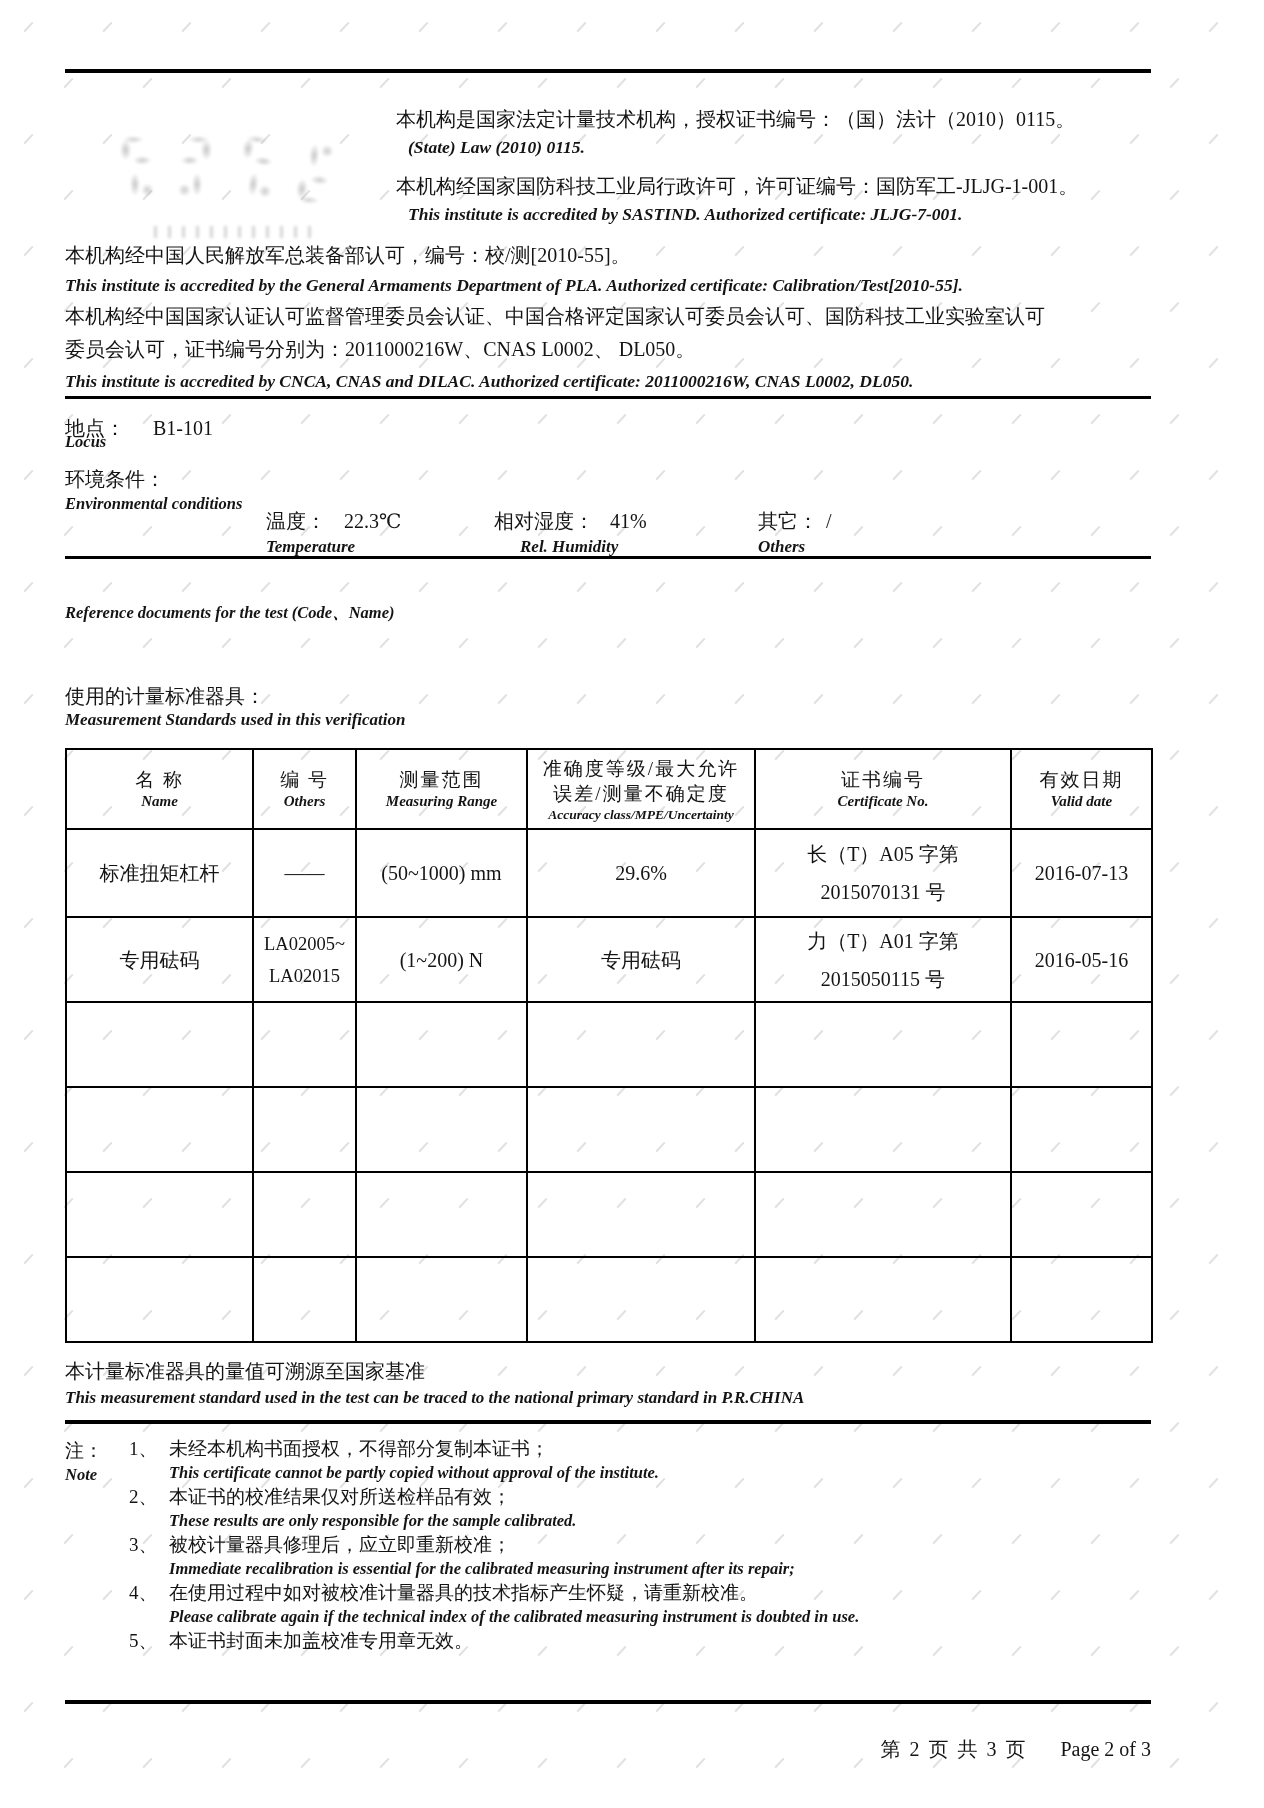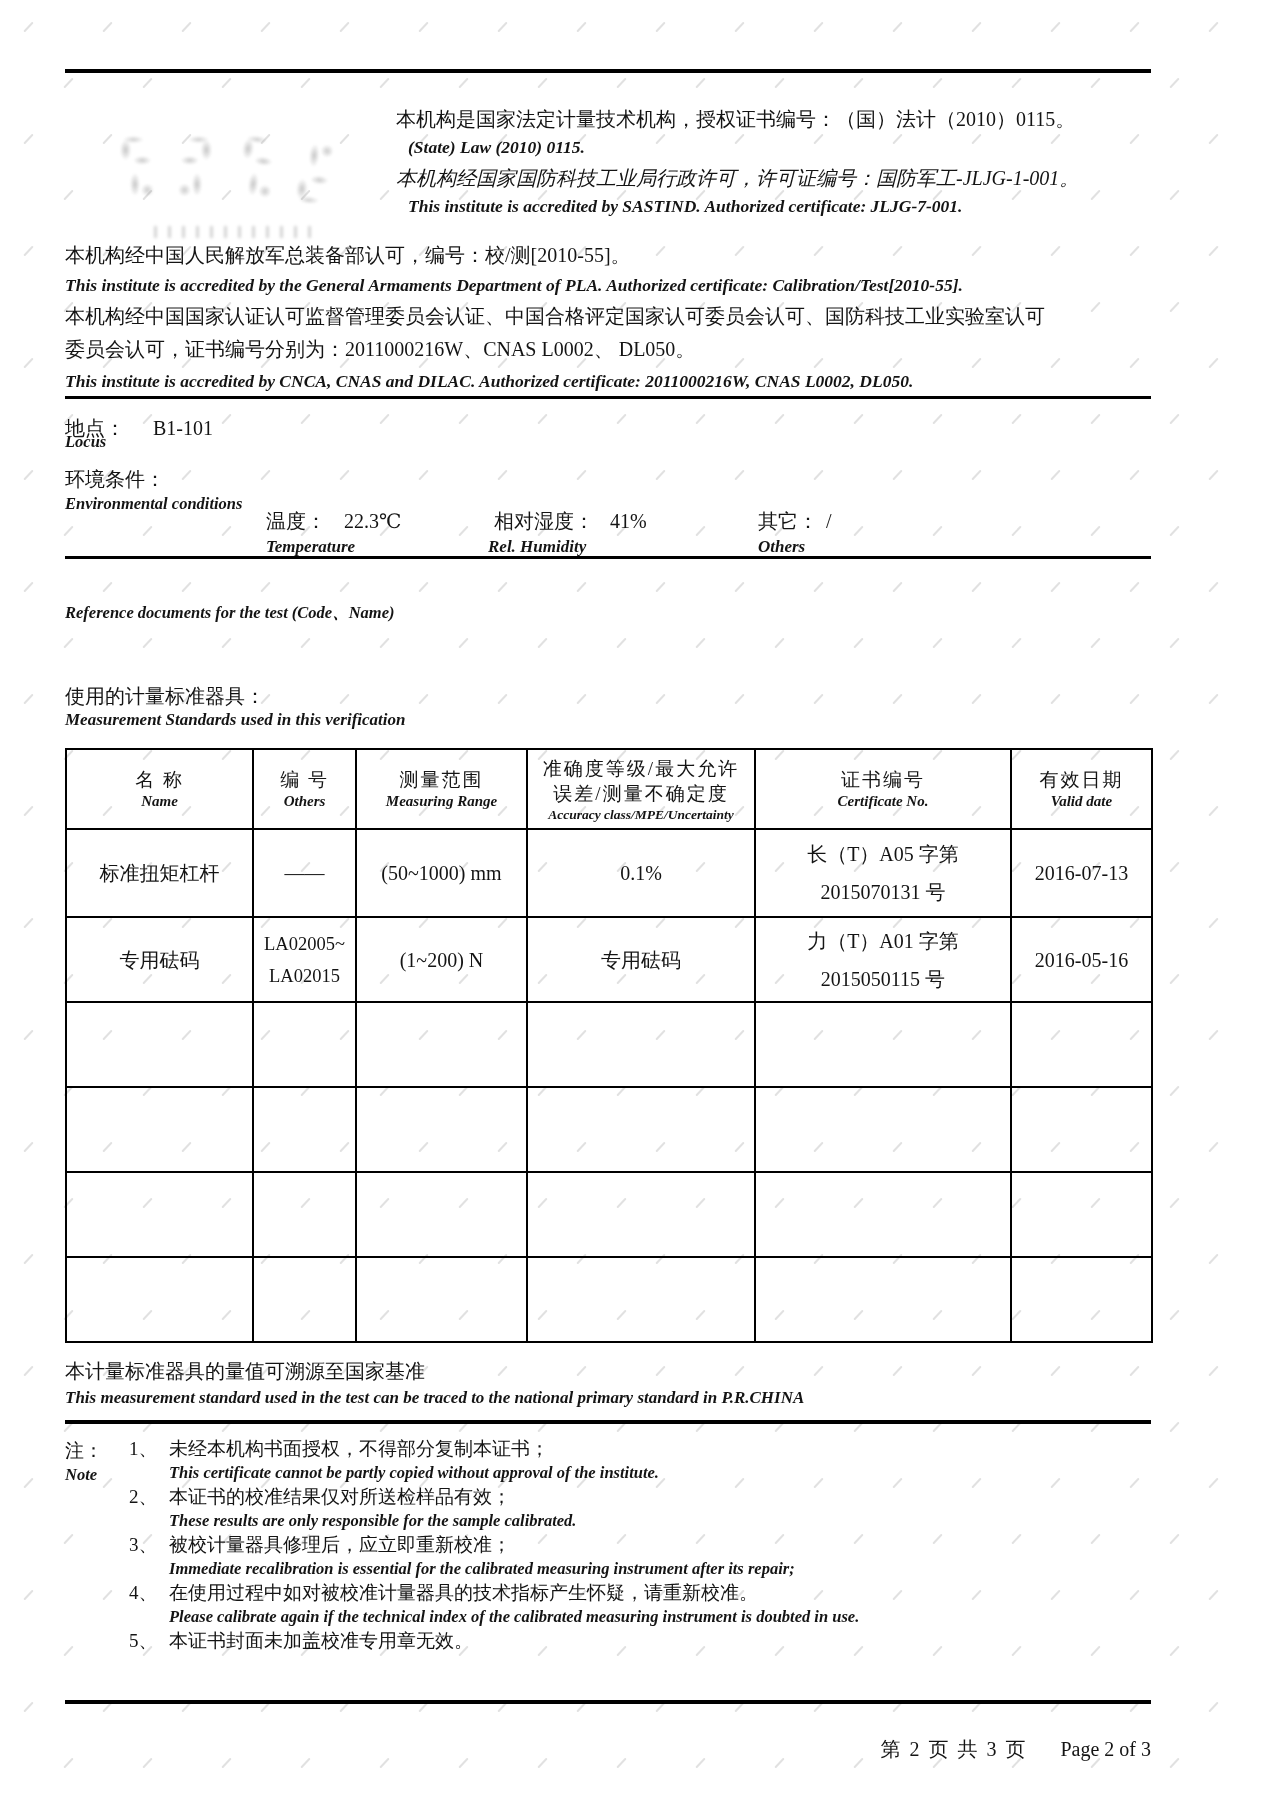--- a/index.html
+++ b/index.html
@@ -582,21 +582,21 @@
     <div class="seal-char sc1"></div>
     <div class="seal-char sc2"></div>
     <div class="seal-char sc3"></div>
     <div class="seal-char sc4"></div>
     <div class="seal-sub"></div>
   </div>
 
   <div class="inst-block">
     <div class="zh">本机构是国家法定计量技术机构，授权证书编号：（国）法计（2010）0115。</div>
     <div class="en">(State) Law (2010) 0115.</div>
-    <div class="zh" style="margin-top:4px;font-style:italic;">本机构经国家国防科技工业局行政许可，许可证编号：国防军工-JLJG-1-001。</div>
+    <div class="zh" style="margin-top:12px;">本机构经国家国防科技工业局行政许可，许可证编号：国防军工-JLJG-1-001。</div>
     <div class="en">This institute is accredited by SASTIND. Authorized certificate: JLJG-7-001.</div>
   </div>
 
   <div class="full-block">
     <div class="zh">本机构经中国人民解放军总装备部认可，编号：校/测[2010-55]。</div>
     <div class="en">This institute is accredited by the General Armaments Department of PLA. Authorized certificate: Calibration/Test[2010-55].</div>
     <div class="zh-wrap">本机构经中国国家认证认可监督管理委员会认证、中国合格评定国家认可委员会认可、国防科技工业实验室认可
 委员会认可，证书编号分别为：2011000216W、CNAS L0002、 DL050。</div>
     <div class="en">This institute is accredited by CNCA, CNAS and DILAC. Authorized certificate: 2011000216W, CNAS L0002, DL050.</div>
   </div>
@@ -610,21 +610,21 @@
   <div class="abs lbl-zh" style="top:466px;left:65px;">环境条件：</div>
   <div class="abs lbl-en" style="top:494px;left:65px;">Environmental conditions</div>
   <div class="env-values">
     <div class="env-g-zh" style="left:266px;">
       <span>温度：</span><span style="margin-left:18px;">22.3℃</span>
     </div>
     <div class="env-g-en" style="left:266px;">Temperature</div>
     <div class="env-g-zh" style="left:494px;">
       <span>相对湿度：</span><span style="margin-left:16px;">41%</span>
     </div>
-    <div class="env-g-en" style="left:488px;">Rel. Humidity</div>
+    <div class="env-g-en" style="left:520px;">Rel. Humidity</div>
     <div class="env-g-zh" style="left:758px;">
       <span>其它：</span><span style="margin-left:8px;">/</span>
     </div>
     <div class="env-g-en" style="left:758px;">Others</div>
   </div>
   <div class="rule" style="top:556px;height:3px;"></div>
 
   <div class="abs lbl-en" style="top:602px;left:65px;">Reference documents for the test (Code、Name)</div>
 
   <div class="abs lbl-zh" style="top:683px;left:65px;">使用的计量标准器具：</div>
@@ -666,21 +666,21 @@
             <div class="th-zh">有效日期</div>
             <div class="th-en">Valid date</div>
           </th>
       </tr>
     </thead>
     <tbody>
       <tr class="r1">
         <td class="cell">标准扭矩杠杆</td>
         <td class="cell">——</td>
         <td class="cell">(50~1000) mm</td>
-        <td class="cell">0.1%</td>
+        <td class="cell">29.6%</td>
         <td class="cell">长（T）A05 字第
 2015070131 号</td>
         <td class="cell">2016-07-13</td>
       </tr>
       <tr class="r2">
         <td class="cell">专用砝码</td>
         <td class="num-cell">LA02005~
 LA02015</td>
         <td class="cell">(1~200) N</td>
         <td class="cell">专用砝码</td>

